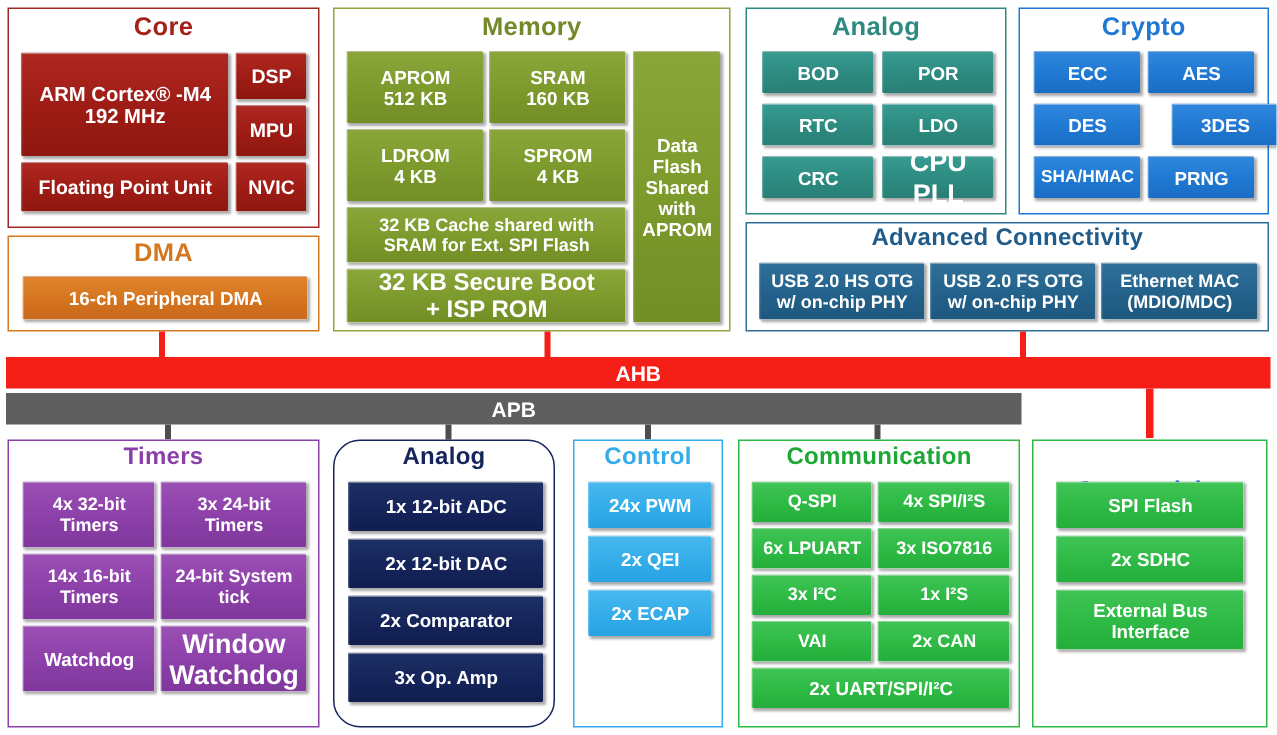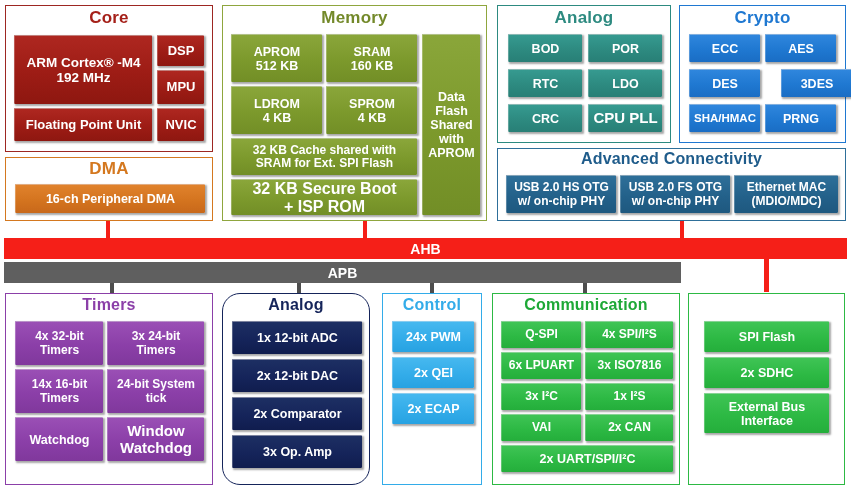--- a/index.html
+++ b/index.html
@@ -153,21 +153,21 @@
       </div>
     <div class="chip t-sys" style="left:10px;top:63px;width:74px;height:28px;font-size:12.5px;">
       <span>RTC</span>
       </div>
     <div class="chip t-sys" style="left:90px;top:63px;width:74px;height:28px;font-size:12.5px;">
       <span>LDO</span>
       </div>
     <div class="chip t-sys" style="left:10px;top:98px;width:74px;height:28px;font-size:12.5px;">
       <span>CRC</span>
       </div>
-    <div class="chip t-sys" style="left:90px;top:98px;width:74px;height:28px;font-size:15px;">
+    <div class="chip t-sys" style="left:90px;top:98px;width:74px;height:28px;font-size:18px;">
       <span>CPU PLL</span>
       </div>
   </div>
 
   <div class="panel p-cry" style="left:679px;top:5px;width:167px;height:138px;">
     <div class="ptitle" style="font-size:17px;padding-top:3px;">Crypto</div>
     <div class="chip t-cry" style="left:9px;top:28px;width:71px;height:28px;font-size:12.5px;">
       <span>ECC</span>
       </div>
     <div class="chip t-cry" style="left:85px;top:28px;width:71px;height:28px;font-size:12.5px;">
@@ -250,21 +250,21 @@
       </div>
     <div class="chip t-tim" style="left:101px;top:75px;width:97px;height:44px;font-size:12px;">
       <div>
           <span>24-bit System</span>
            <span>tick</span>
         </div>
       </div>
     <div class="chip t-tim" style="left:9px;top:123px;width:88px;height:44px;font-size:12.5px;">
       <span>Watchdog</span>
       </div>
-    <div class="chip t-tim" style="left:101px;top:123px;width:97px;height:44px;font-size:15px;">
+    <div class="chip t-tim" style="left:101px;top:123px;width:97px;height:44px;font-size:18px;">
       <div>
           <span>Window</span>
            <span>Watchdog</span>
         </div>
       </div>
   </div>
 
   <div class="panel p-ana" style="left:222px;top:293px;width:148px;height:192px;">
     <div class="ptitle" style="font-size:16px;padding-top:3px;">Analog</div>
     <div class="chip t-ana" style="left:9px;top:27px;width:130px;height:33px;font-size:12.5px;">

